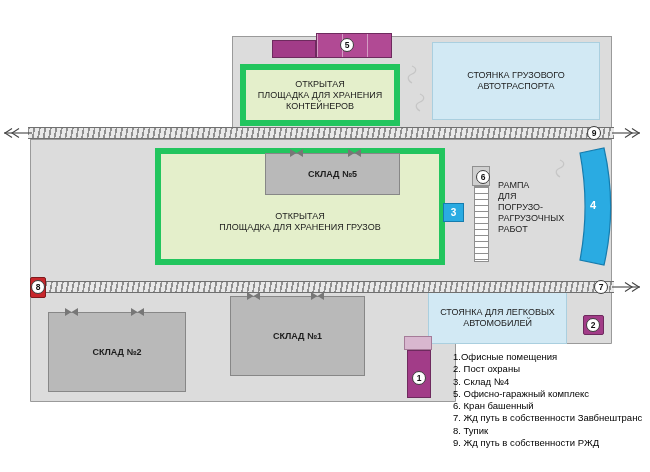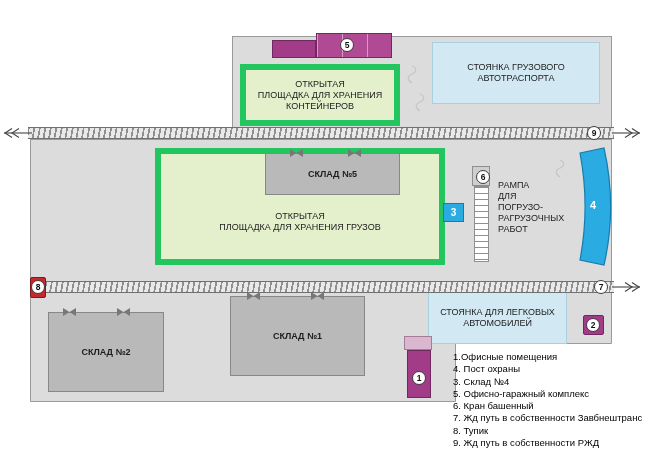--- a/index.html
+++ b/index.html
@@ -43,21 +43,21 @@
       <path d="M0 0c5 2 5 6 0 8c-5 2-5 6 0 9" transform="translate(560,160)"></path>
     </g>
   </svg>
 
   <div class="area green" style="left:240px;top:64px;width:160px;height:62px">
     <div class="arealbl">ОТКРЫТАЯ
 ПЛОЩАДКА ДЛЯ ХРАНЕНИЯ
 КОНТЕЙНЕРОВ</div>
   </div>
 
-  <div class="area blue" style="left:432px;top:42px;width:168px;height:62px">
+  <div class="area blue" style="left:432px;top:42px;width:168px;height:78px">
     <div class="arealbl">СТОЯНКА ГРУЗОВОГО
 АВТОТРАСПОРТА</div>
   </div>
 
   <div class="area green" style="left:155px;top:148px;width:290px;height:117px;align-items:flex-end;padding-bottom:26px">
     <div class="arealbl">ОТКРЫТАЯ
 ПЛОЩАДКА ДЛЯ ХРАНЕНИЯ ГРУЗОВ</div>
   </div>
 
   <div class="area blue" style="left:428px;top:292px;width:139px;height:52px">
@@ -74,21 +74,21 @@
   <div class="bld" style="left:265px;top:153px;width:135px;height:42px">
     <svg class="vent" style="left:18%" width="13" height="8">
         <path d="M0 0 L6.5 4 L0 8 Z M13 0 L6.5 4 L13 8 Z" fill="#777"></path>
       </svg>
     <svg class="vent" style="left:62%" width="13" height="8">
         <path d="M0 0 L6.5 4 L0 8 Z M13 0 L6.5 4 L13 8 Z" fill="#777"></path>
       </svg>
     <div class="bldlbl">СКЛАД №5</div>
   </div>
 
-  <div class="bld" style="left:48px;top:312px;width:116px;height:80px">
+  <div class="bld" style="left:48px;top:312px;width:138px;height:80px">
     <svg class="vent" style="left:12%" width="13" height="8">
         <path d="M0 0 L6.5 4 L0 8 Z M13 0 L6.5 4 L13 8 Z" fill="#777"></path>
       </svg>
     <svg class="vent" style="left:60%" width="13" height="8">
         <path d="M0 0 L6.5 4 L0 8 Z M13 0 L6.5 4 L13 8 Z" fill="#777"></path>
       </svg>
     <div class="bldlbl">СКЛАД №2</div>
   </div>
 
   <div class="bld" style="left:230px;top:296px;width:135px;height:80px">
@@ -143,21 +143,21 @@
 
   <div class="mk" style="left:404px;top:336px;width:28px;height:14px;background:var(--magenta-pale,#d8b7cf);border:1px solid #a57b98"></div>
   <div class="mk" style="left:407px;top:350px;width:24px;height:48px;background:var(--magenta,#a23c88);border:1px solid #6e2a5e"></div>
   <div class="num-circle" style="left:412px;top:371px">1</div>
 
   <div class="num-circle" style="left:587px;top:126px">9</div>
   <div class="num-circle" style="left:594px;top:280px">7</div>
 
   <div class="legend">
     <div class="li">1.Офисные помещения</div>
-    <div class="li">4. Пост охраны</div>
+    <div class="li">2. Пост охраны</div>
     <div class="li">3. Склад №4</div>
     <div class="li">5. Офисно-гаражный комплекс</div>
     <div class="li">6. Кран башенный</div>
     <div class="li">7. Жд путь в собственности Завбнештранс</div>
     <div class="li">8. Тупик</div>
     <div class="li">9. Жд путь в собственности РЖД</div>
   </div>
 
 </div>
 

